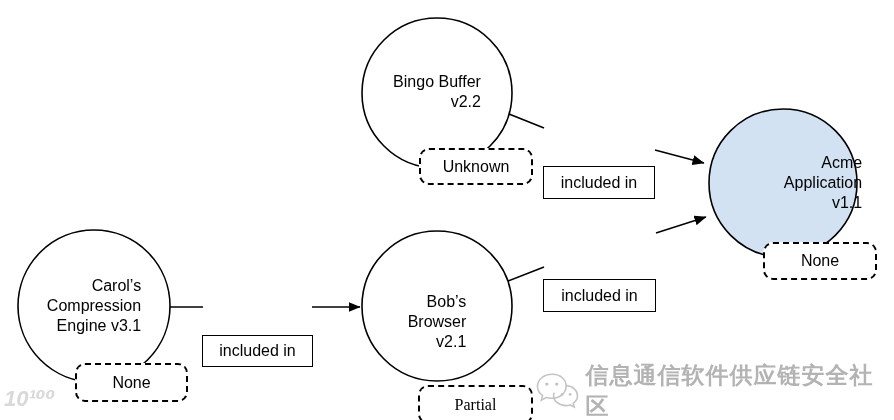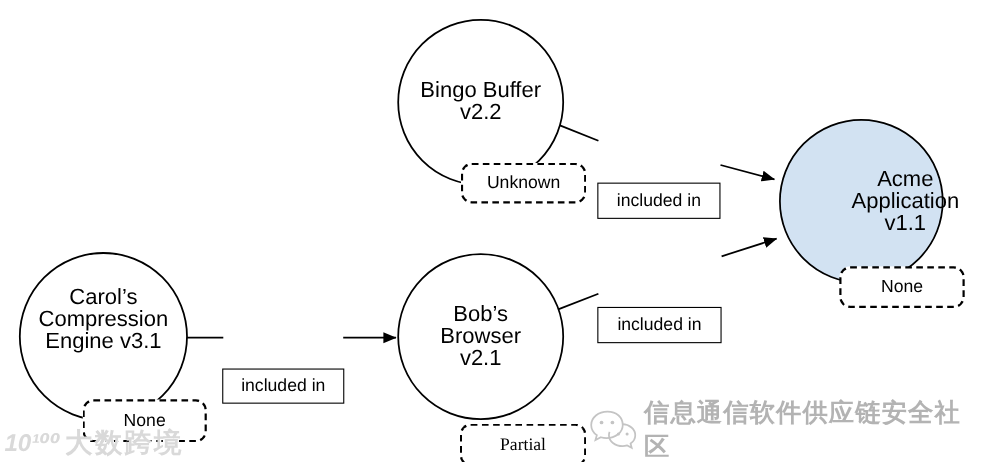--- a/index.html
+++ b/index.html
@@ -13,23 +13,23 @@
     color: #000000;
   }
   .layer-svg { position: absolute; left: 0; top: 0; z-index: 1; }
 
   .node-label {
     position: absolute;
     z-index: 4;
     display: flex;
     align-items: center;
     justify-content: center;
-    text-align: center;
+    text-align: right;
     white-space: pre-line;
-    font-size: 20px;
+    font-size: 16px;
     line-height: 20px;
     color: #000;
     pointer-events: none;
   }
 
   .edge-label {
     position: absolute;
     z-index: 3;
     box-sizing: border-box;
     background: #ffffff;
@@ -115,42 +115,41 @@
     <line x1="656" y1="233" x2="706" y2="217" stroke="#000" stroke-width="1.6" marker-end="url(#arrow)"></line>
 
     <circle cx="437" cy="93" r="75" fill="#ffffff" stroke="#000" stroke-width="1.6"></circle>
     <circle cx="94" cy="306" r="76" fill="#ffffff" stroke="#000" stroke-width="1.6"></circle>
     <circle cx="437" cy="306" r="75" fill="#ffffff" stroke="#000" stroke-width="1.6"></circle>
     <circle cx="783" cy="183" r="74" stroke="#000" stroke-width="1.6" fill="#d2e2f2"></circle>
   </svg>
 
   <div class="node-label" style="left:362px; top:70px; width:150px; height:44px;">Bingo Buffer
 v2.2</div>
-  <div class="node-label" style="left:19px; top:260px; width:150px; height:60px;">Carol’s
+  <div class="node-label" style="left:19px; top:276px; width:150px; height:60px;">Carol’s
 Compression
 Engine v3.1</div>
-  <div class="node-label" style="left:362px; top:276px; width:150px; height:60px;">Bob’s
+  <div class="node-label" style="left:362px; top:292px; width:150px; height:60px;">Bob’s
 Browser
 v2.1</div>
   <div class="node-label" style="left:748px; top:153px; width:150px; height:60px;">Acme
 Application
 v1.1</div>
 
   <div class="edge-label" style="left:543px; top:122px; width:112px; height:33px;">included in</div>
   <div class="edge-label" style="left:202px; top:291px; width:111px; height:32px;">included in</div>
   <div class="edge-label" style="left:543px; top:235px; width:113px; height:33px;">included in</div>
 
   <div class="badge" style="left:419px; top:148px; width:114px; height:37px;">Unknown</div>
   <div class="badge" style="left:75px; top:363px; width:113px; height:39px;">None</div>
   <div class="badge" style="left:418px; top:385px; width:115px; height:39px;font-family:Liberation Serif, serif;">Partial</div>
   <div class="badge" style="left:763px; top:242px; width:114px; height:38px;">None</div>
 
   <div class="watermark-left">
     <span class="wm-logo">10¹⁰⁰</span>
-    <span>大数跨境</span>
   </div>
 
   <div class="watermark-right">
     <svg width="46" height="40" viewBox="0 0 46 40">
       <g fill="none" stroke="#c4c4c4" stroke-width="1.6">
         <path d="M18.5 3 C10 3 3.5 8.5 3.5 15.2 c0 3.8 2 7.2 5.2 9.4 l-1.3 4.6 5 -2.6 c1.6 0.5 3.3 0.8 5.1 0.8 8.5 0 15 -5.5 15 -12.2 C32.5 8.5 27 3 18.5 3 z"></path>
         <path d="M32 14.5 c6.8 0.2 12 4.6 12 10.2 0 3.1-1.7 5.9-4.3 7.7l1 3.8-4.1-2.1 c-1.3 0.4-2.7 0.7-4.2 0.7-7 0-12.6-4.5-12.6-10.1 0-1.1 0.2-2.1 0.6-3.1"></path>
       </g>
       <g fill="#c4c4c4">
         <circle cx="13" cy="13" r="1.7"></circle>

